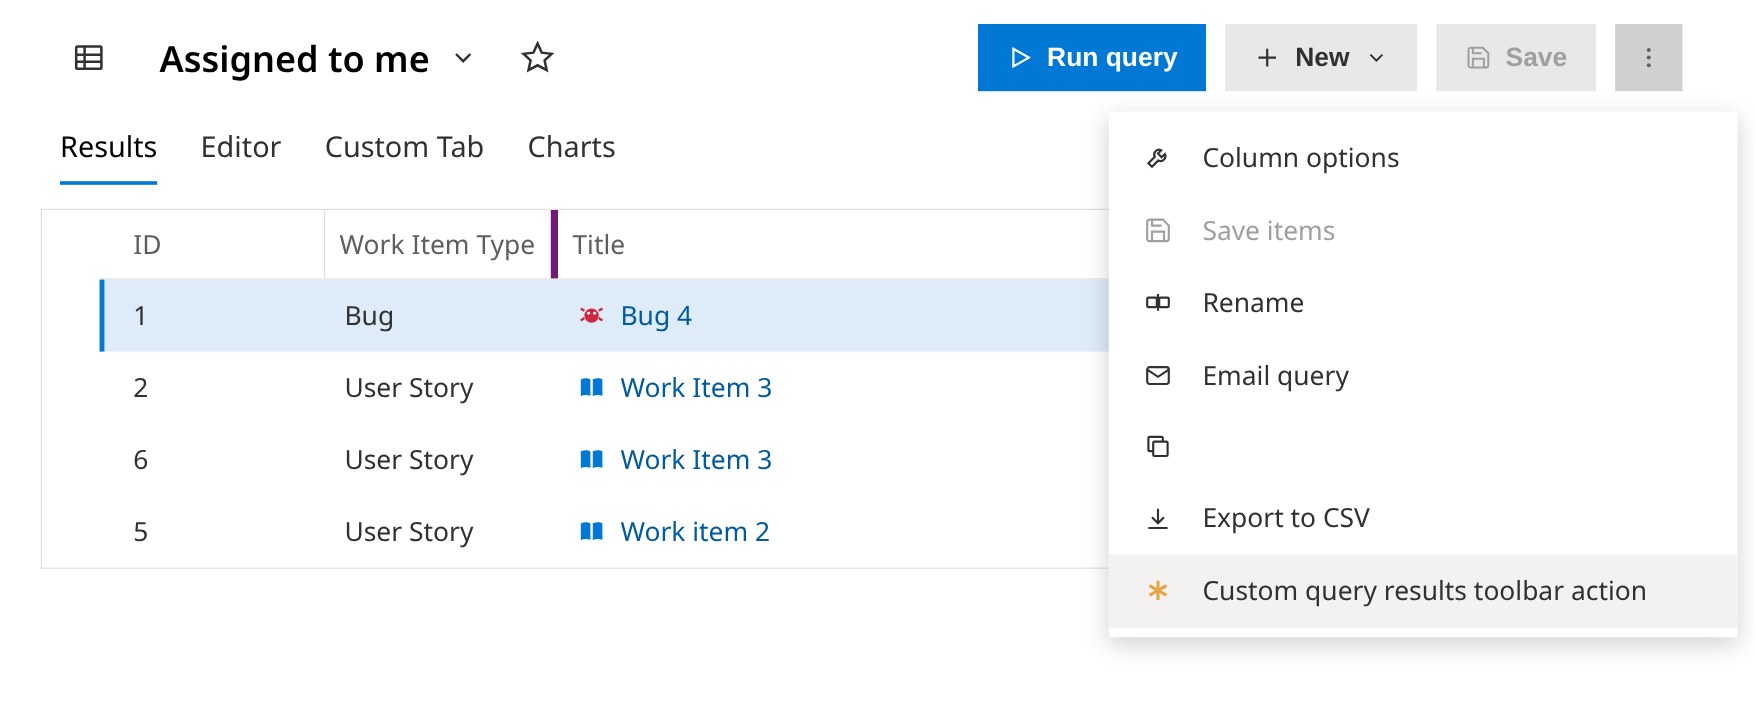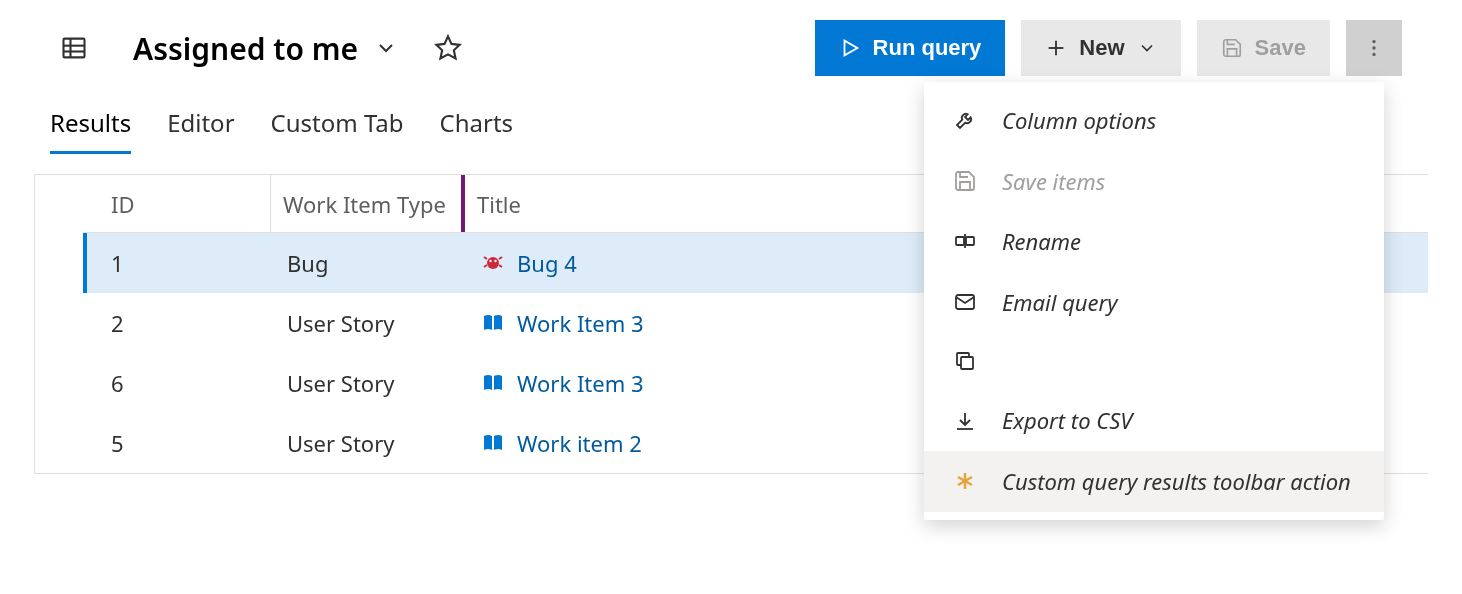--- a/index.html
+++ b/index.html
@@ -100,21 +100,21 @@
   }
   .thead {
     display: flex;
     border-bottom: 1px solid #e1dfdd;
     color: #605e5c;
     font-size: 22px;
     height: 58px;
     align-items: center;
   }
   .col-id { width: 188px; padding-left: 28px; border-right: 1px solid #e1dfdd; height:100%; display:flex; align-items:center;}
-  .col-type { width: 194px; padding-left: 12px; border-right: 4px solid #701a75; height:100%; display:flex; align-items:center;}
+  .col-type { width: 194px; padding-left: 12px; border-right: 6px solid #701a75; height:100%; display:flex; align-items:center;}
   .col-title { flex: 1; padding-left: 12px; height:100%; display:flex; align-items:center;}
   .trow {
     display: flex;
     height: 60px;
     align-items: center;
     font-size: 22px;
     color: #323130;
     border-left: 4px solid transparent;
   }
   .trow.selected {
@@ -123,28 +123,27 @@
   }
   .trow .col-id, .trow .col-type, .trow .col-title {
     border-right: none;
   }
   .trow .col-id { padding-left: 24px; }
   .trow .col-type { padding-left: 12px; }
   .trow .col-title { padding-left: 12px; display:flex; align-items:center; gap:12px;}
   .wi-link { color: #005a9e; }
   .menu {
     position: absolute;
-    top: 82px;
+    top: 93px;
     left: 924px;
-    width: 460px;
+    width: 524px;
     background: #fff;
     box-shadow: 0 6px 20px rgba(0,0,0,0.18);
     border-radius: 2px;
     padding: 8px 0;
-    font-style: italic;
   }
   .menu-item {
     display: flex;
     align-items: center;
     gap: 24px;
     padding: 16px 28px;
     font-size: 22px;
     color: #323130;
     cursor: pointer;
   }

